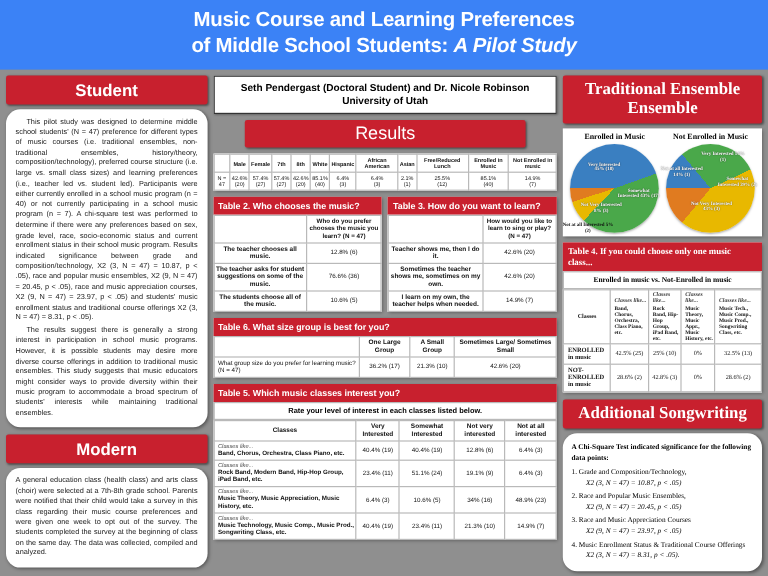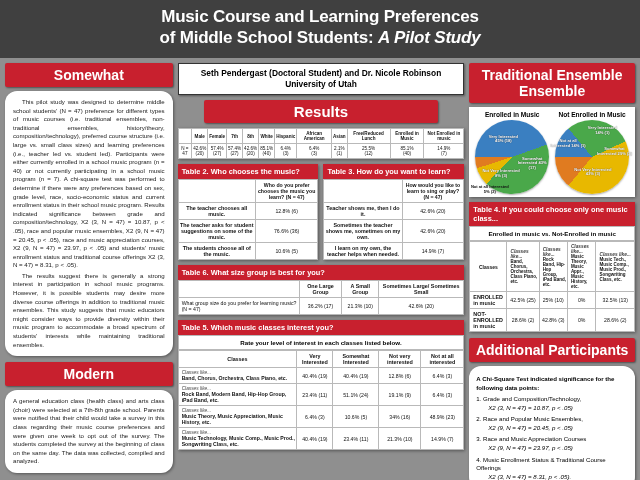--- a/index.html
+++ b/index.html
@@ -6,31 +6,31 @@
   body {
     width: 640px; height: 480px;
     background: #8b8b8b;
     font-family: "Liberation Sans", sans-serif;
     overflow: hidden;
   }
   .poster { position: relative; width: 640px; height: 480px; background: #8f8f8f; }
 
   
   .title-banner {
-    background: #404040; color: #fff; text-align: center;
+    background: #3b82f6; color: #fff; text-align: center;
     padding: 6px 0 8px 0; height: 58px;
   }
   .title-line { font-weight: bold; font-size: 17px; line-height: 21px; letter-spacing: -0.2px; }
   .title-em { font-style: italic; }
 
   
   .cols { display: flex; gap: 5px; padding: 5px 5px 0 5px; height: 422px; }
   .col-left  { width: 176px; }
   .col-mid   { width: 301px; }
-  .col-right { width: 174px; }
+  .col-right { width: 174px; font-family: Liberation Serif, serif; }
 
   .section-head {
     background: #c8202e; color: #fff; font-weight: bold; font-size: 14px;
     text-align: center; padding: 4px 0; border-radius: 2px;
     box-shadow: 1px 1px 2px rgba(0,0,0,.45);
   }
   .card {
     background: #fff; border-radius: 12px; margin-top: 4px;
     padding: 7px 8px; box-shadow: 1px 1px 3px rgba(0,0,0,.4);
   }
@@ -38,21 +38,21 @@
   .card p + p { margin-top: 2px; }
   .indent { text-indent: 9px; }
 
   
   .author-box {
     background: #fff; border: 1px solid #333; text-align: center;
     padding: 4px 2px; font-weight: bold; font-size: 8.4px; line-height: 11px;
     box-shadow: 1px 1px 2px rgba(0,0,0,.4);
   }
   .results-head {
-    background: #c8202e; color: #fff; font-weight: bold; font-size: 15px;
+    background: #c8202e; color: #fff; font-weight: normal; font-size: 15px;
     text-align: center; padding: 3px 0; margin: 5px 26px 0 26px; border-radius: 2px;
     box-shadow: 1px 1px 2px rgba(0,0,0,.45);
   }
 
   
   .tbl-wrap { background:#fff; margin-top: 5px; box-shadow: 1px 1px 3px rgba(0,0,0,.4); }
   .tbl-title {
     background: #c8202e; color: #fff; font-size: 7.4px; font-weight: 600;
     padding: 3px 4px;
   }
@@ -98,21 +98,21 @@
 <div class="poster">
 
   <div class="title-banner">
     <div class="title-line">Music Course and Learning Preferences</div>
     <div class="title-line"><span>of Middle School Students: </span><span class="title-em">A Pilot Study</span></div>
   </div>
 
   <div class="cols">
 
     <div class="col-left">
-      <div class="section-head">Somewhat</div>
+      <div class="section-head">Student</div>
       <div class="card">
         <p class="indent">This pilot study was designed to determine middle school students' (N = 47) preference for different types of music courses (i.e. traditional ensembles, non-traditional ensembles, history/theory, composition/technology), preferred course structure (i.e. large vs. small class sizes) and learning preferences (i.e., teacher led vs. student led). Participants were either currently enrolled in a school music program (n = 40) or not currently participating in a school music program (n = 7). A chi-square test was performed to determine if there were any preferences based on sex, grade level, race, socio-economic status and current enrollment status in their school music program. Results indicated significance between grade and composition/technology, X2 (3, N = 47) = 10.87, p &lt; .05), race and popular music ensembles, X2 (9, N = 47) = 20.45, p &lt; .05), race and music appreciation courses, X2 (9, N = 47) = 23.97, p &lt; .05) and students' music enrollment status and traditional course offerings X2 (3, N = 47) = 8.31, p &lt; .05).</p>
         <p class="indent">The results suggest there is generally a strong interest in participation in school music programs. However, it is possible students may desire more diverse course offerings in addition to traditional music ensembles. This study suggests that music educators might consider ways to provide diversity within their music program to accommodate a broad spectrum of students' interests while maintaining traditional ensembles.</p>
       </div>
       <div class="section-head" style="margin-top:6px">Modern</div>
       <div class="card">
         <p>A general education class (health class) and arts class (choir) were selected at a 7th-8th grade school. Parents were notified that their child would take a survey in this class regarding their music course preferences and were given one week to opt out of the survey. The students completed the survey at the beginning of class on the same day. The data was collected, compiled and analyzed.</p>
       </div>
     </div>
 
@@ -362,21 +362,21 @@
                 <td class="rowlabel left-cell">NOT-ENROLLED in music</td>
                 <td>28.6% (2)</td>
                 <td>42.8% (3)</td>
                 <td>0%</td>
                 <td>28.6% (2)</td>
               </tr>
             </tbody>
         </table>
       </div>
 
-      <div class="section-head" style="margin-top:6px">Additional Participants</div>
+      <div class="section-head" style="margin-top:6px">Additional Songwriting</div>
       <div class="sig-card">
         <div class="sig-intro">A Chi-Square Test indicated significance for the following data points:</div>
         <div id="siglist">
             <div class="sig-item">1. Grade and Composition/Technology,</div>
             <div class="sig-stat">X2 (3, N = 47) = 10.87, p &lt; .05)</div>
             <div class="sig-item">2. Race and Popular Music Ensembles,</div>
             <div class="sig-stat">X2 (9, N = 47) = 20.45, p &lt; .05)</div>
             <div class="sig-item">3. Race and Music Appreciation Courses</div>
             <div class="sig-stat">X2 (9, N = 47) = 23.97, p &lt; .05)</div>
             <div class="sig-item">4. Music Enrollment Status &amp; Traditional Course Offerings</div>

